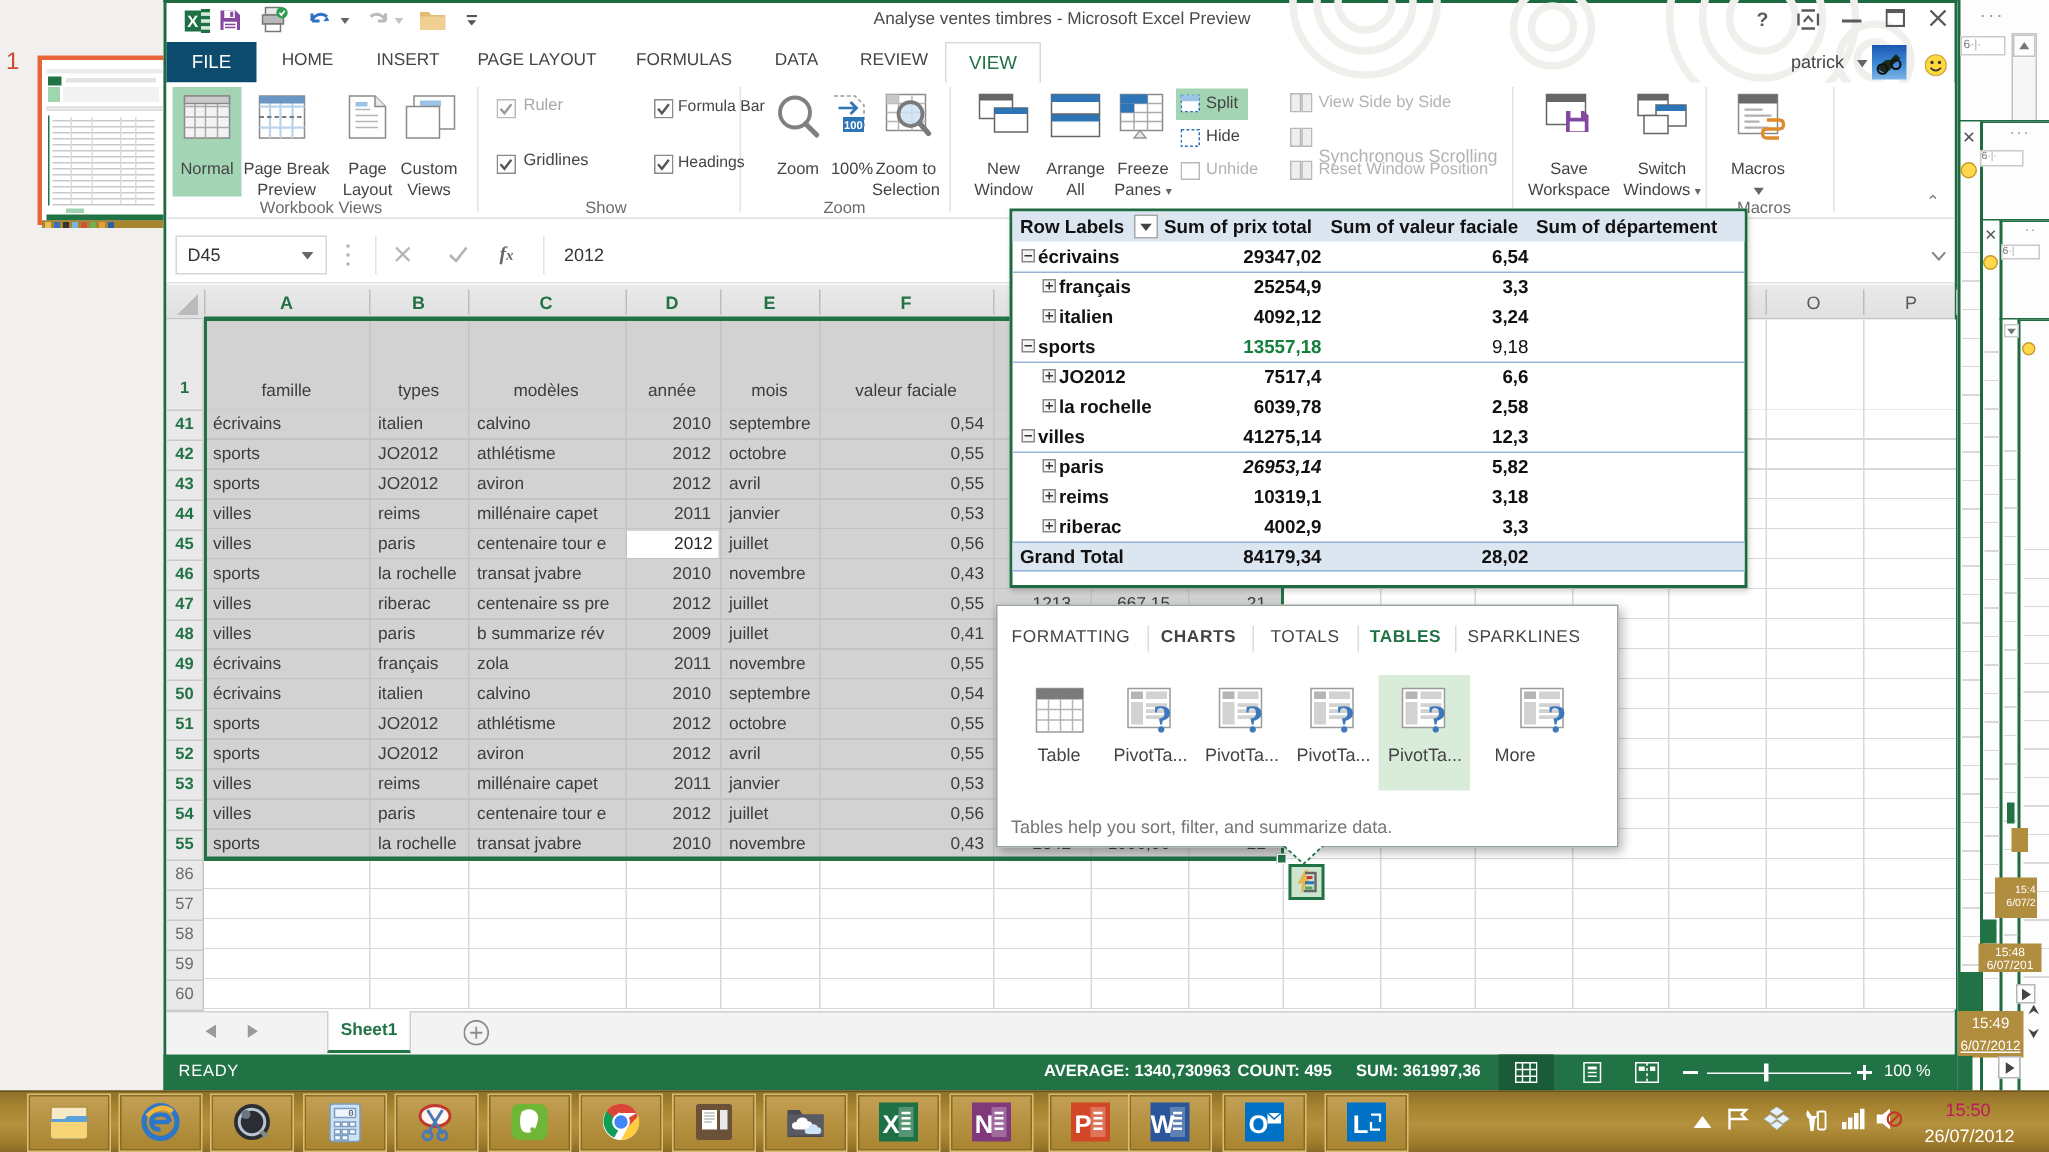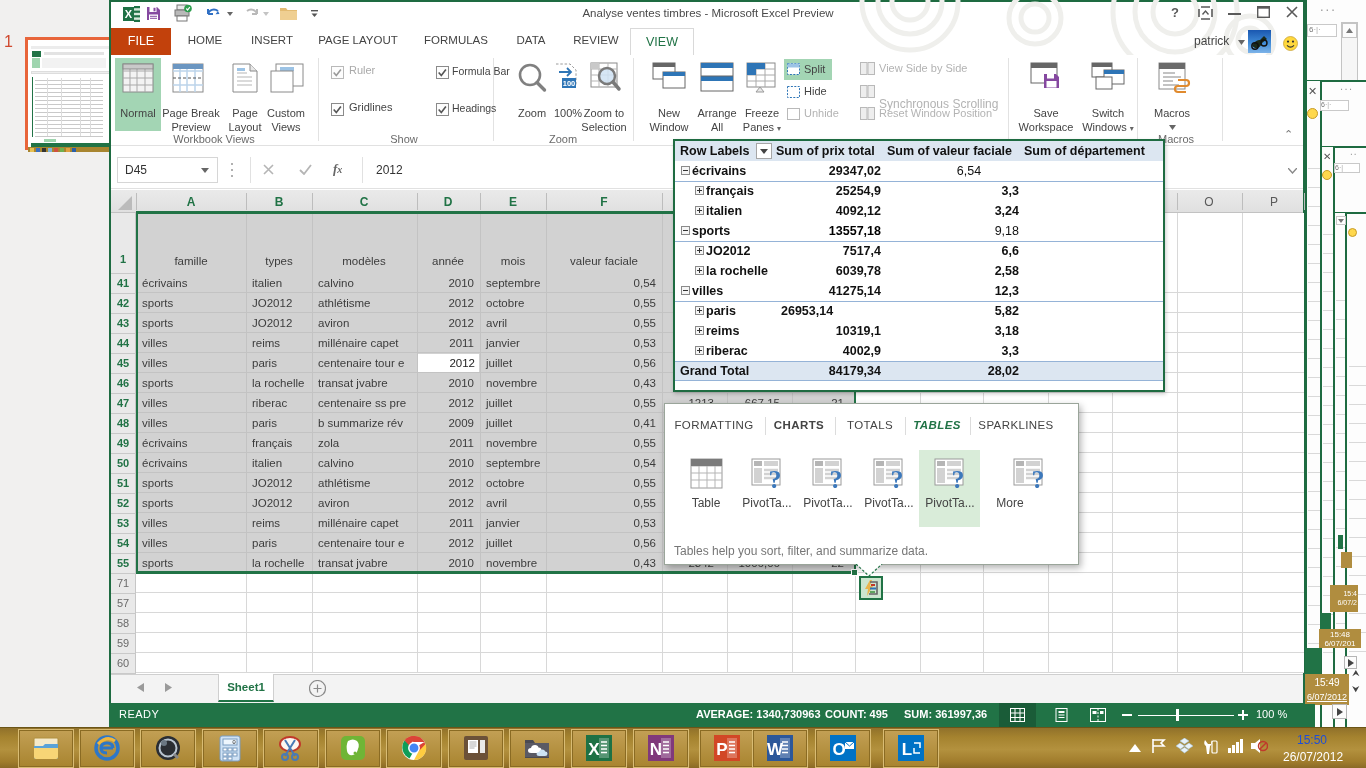--- a/index.html
+++ b/index.html
@@ -163,21 +163,21 @@
     <path d="M4.5 8.5 L7.5 5 L10.5 8.5" stroke="#5a5a5a" stroke-width="1.4" fill="none"></path>
   </svg>
 <div class="a" style="left:1228px;top:13px;width:13px;height:2px;background:#5a5a5a;"></div>
 <svg class="a" style="left:1257px;top:6px;" width="13" height="12">
     <rect x="0.7" y="0.7" width="11.6" height="10.6" fill="none" stroke="#5a5a5a" stroke-width="1.4"></rect>
     <rect x="0.7" y="0.7" width="11.6" height="2" fill="#5a5a5a"></rect>
   </svg>
 <svg class="a" style="left:1286px;top:6px;" width="12" height="12">
     <path d="M1 1 L11 11 M11 1 L1 11" stroke="#5a5a5a" stroke-width="1.6"></path>
   </svg>
-<div class="a" style="left:111px;top:28px;width:60px;height:27px;background:#c2410c;color:#fff;font-size:12.5px;text-align:center;line-height:27px;">FILE</div>
+<div class="a" style="left:111px;top:28px;width:60px;height:27px;background:#0c4a6e;color:#fff;font-size:12.5px;text-align:center;line-height:27px;">FILE</div>
 <div class="tx" style="left:205px;top:34px;width:0;font-size:11.5px;color:#444;"><span style="display:inline-block;transform:translateX(-50%);">HOME</span></div>
 <div class="tx" style="left:272px;top:34px;width:0;font-size:11.5px;color:#444;"><span style="display:inline-block;transform:translateX(-50%);">INSERT</span></div>
 <div class="tx" style="left:358px;top:34px;width:0;font-size:11.5px;color:#444;"><span style="display:inline-block;transform:translateX(-50%);">PAGE LAYOUT</span></div>
 <div class="tx" style="left:456px;top:34px;width:0;font-size:11.5px;color:#444;"><span style="display:inline-block;transform:translateX(-50%);text-align:center;">FORMULAS</span></div>
 <div class="tx" style="left:531px;top:34px;width:0;font-size:11.5px;color:#444;"><span style="display:inline-block;transform:translateX(-50%);">DATA</span></div>
 <div class="tx" style="left:596px;top:34px;width:0;font-size:11.5px;color:#444;"><span style="display:inline-block;transform:translateX(-50%);">REVIEW</span></div>
 <div class="a" style="left:630px;top:28px;width:64px;height:28px;background:#fff;border:1px solid #d9d9d9;border-bottom:none;color:#217346;font-size:12.5px;text-align:center;line-height:27px;">VIEW</div>
 <div class="tx" style="left:1194px;top:34px;font-size:12px;color:#444;">patrick</div>
 <svg class="a" style="left:1238px;top:40px;" width="7" height="5">
     <path d="M0 0 L7 0 L3.5 5 Z" fill="#666"></path>
@@ -439,21 +439,21 @@
 <div class="tx" style="left:123px;top:473px;width:0;font-size:11px;color:#217346;font-weight:bold;line-height:20px;"><span style="display:inline-block;transform:translateX(-50%);">51</span></div>
 <div class="a" style="left:111px;top:513px;width:25px;height:1px;background:#c9c9c9;"></div>
 <div class="tx" style="left:123px;top:493px;width:0;font-size:11px;color:#217346;font-weight:bold;line-height:20px;"><span style="display:inline-block;transform:translateX(-50%);">52</span></div>
 <div class="a" style="left:111px;top:533px;width:25px;height:1px;background:#c9c9c9;"></div>
 <div class="tx" style="left:123px;top:513px;width:0;font-size:11px;color:#217346;font-weight:bold;line-height:20px;"><span style="display:inline-block;transform:translateX(-50%);">53</span></div>
 <div class="a" style="left:111px;top:553px;width:25px;height:1px;background:#c9c9c9;"></div>
 <div class="tx" style="left:123px;top:533px;width:0;font-size:11px;color:#217346;font-weight:bold;line-height:20px;"><span style="display:inline-block;transform:translateX(-50%);">54</span></div>
 <div class="a" style="left:111px;top:573px;width:25px;height:1px;background:#c9c9c9;"></div>
 <div class="tx" style="left:123px;top:553px;width:0;font-size:11px;color:#217346;font-weight:bold;line-height:20px;"><span style="display:inline-block;transform:translateX(-50%);">55</span></div>
 <div class="a" style="left:111px;top:593px;width:25px;height:1px;background:#c9c9c9;"></div>
-<div class="tx" style="left:123px;top:573px;width:0;font-size:11px;color:#6a6a6a;font-weight:normal;line-height:20px;"><span style="display:inline-block;transform:translateX(-50%);">71</span></div>
+<div class="tx" style="left:123px;top:573px;width:0;font-size:11px;color:#6a6a6a;font-weight:normal;line-height:20px;"><span style="display:inline-block;transform:translateX(-50%);">86</span></div>
 <div class="a" style="left:111px;top:613px;width:25px;height:1px;background:#c9c9c9;"></div>
 <div class="tx" style="left:123px;top:593px;width:0;font-size:11px;color:#6a6a6a;font-weight:normal;line-height:20px;"><span style="display:inline-block;transform:translateX(-50%);">57</span></div>
 <div class="a" style="left:111px;top:633px;width:25px;height:1px;background:#c9c9c9;"></div>
 <div class="tx" style="left:123px;top:613px;width:0;font-size:11px;color:#6a6a6a;font-weight:normal;line-height:20px;"><span style="display:inline-block;transform:translateX(-50%);">58</span></div>
 <div class="a" style="left:111px;top:653px;width:25px;height:1px;background:#c9c9c9;"></div>
 <div class="tx" style="left:123px;top:633px;width:0;font-size:11px;color:#6a6a6a;font-weight:normal;line-height:20px;"><span style="display:inline-block;transform:translateX(-50%);">59</span></div>
 <div class="a" style="left:111px;top:673px;width:25px;height:1px;background:#c9c9c9;"></div>
 <div class="tx" style="left:123px;top:653px;width:0;font-size:11px;color:#6a6a6a;font-weight:normal;line-height:20px;"><span style="display:inline-block;transform:translateX(-50%);">60</span></div>
 <div class="a" style="left:136px;top:213px;width:1168px;height:460px;background:#fff;"></div>
 <div class="a" style="left:246px;top:213px;width:1px;height:460px;background:#d8d8d8;"></div>
@@ -646,38 +646,38 @@
 <svg class="a" style="left:760px;top:149px;" width="8" height="5">
     <path d="M0 0 L8 0 L4 5 Z" fill="#444"></path>
   </svg>
 <div class="tx" style="left:776px;top:144px;font-size:12.5px;font-weight:bold;color:#111;">Sum of prix total</div>
 <div class="tx" style="left:887px;top:144px;font-size:12.5px;font-weight:bold;color:#111;">Sum of valeur faciale</div>
 <div class="tx" style="left:1024px;top:144px;font-size:12.5px;font-weight:bold;color:#111;">Sum of département</div>
 <div class="a" style="left:681px;top:166px;width:9px;height:9px;background:#f5f5f5;border:1px solid #8a8a8a;"></div>
 <div class="a" style="left:683px;top:170px;width:5px;height:1px;background:#333;"></div>
 <div class="tx" style="left:692px;top:164px;font-size:12.5px;font-weight:bold;color:#111;">écrivains</div>
 <div class="a" style="left:781px;top:164px;width:100px;text-align:right;font-size:12.5px;font-weight:bold;color:#111;">29347,02</div>
-<div class="a" style="left:919px;top:164px;width:100px;text-align:center;font-size:12.5px;font-weight:normal;color:#111;">6,54</div>
+<div class="a" style="left:919px;top:164px;width:100px;text-align:right;font-size:12.5px;font-weight:bold;color:#111;">6,54</div>
 <div class="a" style="left:675px;top:181px;width:488px;height:1px;background:#95b3d7;"></div>
 <div class="a" style="left:695px;top:186px;width:9px;height:9px;background:#f5f5f5;border:1px solid #8a8a8a;"></div>
 <div class="a" style="left:697px;top:190px;width:5px;height:1px;background:#333;"></div>
 <div class="a" style="left:699px;top:188px;width:1px;height:5px;background:#333;"></div>
 <div class="tx" style="left:706px;top:184px;font-size:12.5px;font-weight:bold;color:#111;">français</div>
 <div class="a" style="left:781px;top:184px;width:100px;text-align:right;font-size:12.5px;font-weight:bold;color:#111;">25254,9</div>
 <div class="a" style="left:919px;top:184px;width:100px;text-align:right;font-size:12.5px;font-weight:bold;color:#111;">3,3</div>
 <div class="a" style="left:695px;top:206px;width:9px;height:9px;background:#f5f5f5;border:1px solid #8a8a8a;"></div>
 <div class="a" style="left:697px;top:210px;width:5px;height:1px;background:#333;"></div>
 <div class="a" style="left:699px;top:208px;width:1px;height:5px;background:#333;"></div>
 <div class="tx" style="left:706px;top:204px;font-size:12.5px;font-weight:bold;color:#111;">italien</div>
 <div class="a" style="left:781px;top:204px;width:100px;text-align:right;font-size:12.5px;font-weight:bold;color:#111;">4092,12</div>
 <div class="a" style="left:919px;top:204px;width:100px;text-align:right;font-size:12.5px;font-weight:bold;color:#111;">3,24</div>
 <div class="a" style="left:681px;top:226px;width:9px;height:9px;background:#f5f5f5;border:1px solid #8a8a8a;"></div>
 <div class="a" style="left:683px;top:230px;width:5px;height:1px;background:#333;"></div>
 <div class="tx" style="left:692px;top:224px;font-size:12.5px;font-weight:bold;color:#111;">sports</div>
-<div class="a" style="left:781px;top:224px;width:100px;text-align:right;font-size:12.5px;font-weight:bold;color:#000000;">13557,18</div>
+<div class="a" style="left:781px;top:224px;width:100px;text-align:right;font-size:12.5px;font-weight:bold;color:#15803d;">13557,18</div>
 <div class="a" style="left:919px;top:224px;width:100px;text-align:right;font-size:12.5px;font-weight:normal;color:#111;">9,18</div>
 <div class="a" style="left:675px;top:241px;width:488px;height:1px;background:#95b3d7;"></div>
 <div class="a" style="left:695px;top:246px;width:9px;height:9px;background:#f5f5f5;border:1px solid #8a8a8a;"></div>
 <div class="a" style="left:697px;top:250px;width:5px;height:1px;background:#333;"></div>
 <div class="a" style="left:699px;top:248px;width:1px;height:5px;background:#333;"></div>
 <div class="tx" style="left:706px;top:244px;font-size:12.5px;font-weight:bold;color:#111;">JO2012</div>
 <div class="a" style="left:781px;top:244px;width:100px;text-align:right;font-size:12.5px;font-weight:bold;color:#111;">7517,4</div>
 <div class="a" style="left:919px;top:244px;width:100px;text-align:right;font-size:12.5px;font-weight:bold;color:#111;">6,6</div>
 <div class="a" style="left:695px;top:266px;width:9px;height:9px;background:#f5f5f5;border:1px solid #8a8a8a;"></div>
 <div class="a" style="left:697px;top:270px;width:5px;height:1px;background:#333;"></div>
@@ -688,21 +688,21 @@
 <div class="a" style="left:681px;top:286px;width:9px;height:9px;background:#f5f5f5;border:1px solid #8a8a8a;"></div>
 <div class="a" style="left:683px;top:290px;width:5px;height:1px;background:#333;"></div>
 <div class="tx" style="left:692px;top:284px;font-size:12.5px;font-weight:bold;color:#111;">villes</div>
 <div class="a" style="left:781px;top:284px;width:100px;text-align:right;font-size:12.5px;font-weight:bold;color:#111;">41275,14</div>
 <div class="a" style="left:919px;top:284px;width:100px;text-align:right;font-size:12.5px;font-weight:bold;color:#111;">12,3</div>
 <div class="a" style="left:675px;top:301px;width:488px;height:1px;background:#95b3d7;"></div>
 <div class="a" style="left:695px;top:306px;width:9px;height:9px;background:#f5f5f5;border:1px solid #8a8a8a;"></div>
 <div class="a" style="left:697px;top:310px;width:5px;height:1px;background:#333;"></div>
 <div class="a" style="left:699px;top:308px;width:1px;height:5px;background:#333;"></div>
 <div class="tx" style="left:706px;top:304px;font-size:12.5px;font-weight:bold;color:#111;">paris</div>
-<div class="a" style="left:781px;top:304px;width:100px;font-size:12.5px;font-weight:bold;color:#111;">26953,14</div>
+<div class="a" style="left:781px;top:304px;width:100px;text-align:right;font-size:12.5px;font-weight:bold;color:#111;font-style:italic;">26953,14</div>
 <div class="a" style="left:919px;top:304px;width:100px;text-align:right;font-size:12.5px;font-weight:bold;color:#111;">5,82</div>
 <div class="a" style="left:695px;top:326px;width:9px;height:9px;background:#f5f5f5;border:1px solid #8a8a8a;"></div>
 <div class="a" style="left:697px;top:330px;width:5px;height:1px;background:#333;"></div>
 <div class="a" style="left:699px;top:328px;width:1px;height:5px;background:#333;"></div>
 <div class="tx" style="left:706px;top:324px;font-size:12.5px;font-weight:bold;color:#111;">reims</div>
 <div class="a" style="left:781px;top:324px;width:100px;text-align:right;font-size:12.5px;font-weight:bold;color:#111;">10319,1</div>
 <div class="a" style="left:919px;top:324px;width:100px;text-align:right;font-size:12.5px;font-weight:bold;color:#111;">3,18</div>
 <div class="a" style="left:695px;top:346px;width:9px;height:9px;background:#f5f5f5;border:1px solid #8a8a8a;"></div>
 <div class="a" style="left:697px;top:350px;width:5px;height:1px;background:#333;"></div>
 <div class="a" style="left:699px;top:348px;width:1px;height:5px;background:#333;"></div>
@@ -713,21 +713,21 @@
 <div class="tx" style="left:680px;top:364px;font-size:12.5px;font-weight:bold;color:#111;">Grand Total</div>
 <div class="a" style="left:781px;top:364px;width:100px;text-align:right;font-size:12.5px;font-weight:bold;color:#111;">84179,34</div>
 <div class="a" style="left:919px;top:364px;width:100px;text-align:right;font-size:12.5px;font-weight:bold;color:#111;">28,02</div>
 <div class="a" style="left:664px;top:403px;width:415px;height:162px;background:#fff;border:1px solid #9aa59a;box-shadow:2px 3px 7px rgba(0,0,0,0.3);"></div>
 <svg class="a" style="left:855px;top:564px;" width="28" height="13">
     <path d="M1 0 L14 12 L27 0" fill="#fff" stroke="#217346" stroke-width="1.2" stroke-dasharray="2.5 1.8"></path>
   </svg>
 <div class="tx" style="left:714px;top:419px;width:0;font-size:11.5px;color:#444;font-weight:normal;letter-spacing:0.4px;"><span style="display:inline-block;transform:translateX(-50%);">FORMATTING</span></div>
 <div class="tx" style="left:799px;top:419px;width:0;font-size:11.5px;color:#444;font-weight:normal;letter-spacing:0.4px;"><span style="display:inline-block;transform:translateX(-50%);font-weight:bold;">CHARTS</span></div>
 <div class="tx" style="left:870px;top:419px;width:0;font-size:11.5px;color:#444;font-weight:normal;letter-spacing:0.4px;"><span style="display:inline-block;transform:translateX(-50%);">TOTALS</span></div>
-<div class="tx" style="left:937px;top:419px;width:0;font-size:11.5px;color:#217346;font-weight:bold;letter-spacing:0.4px;"><span style="display:inline-block;transform:translateX(-50%);font-style:italic;">TABLES</span></div>
+<div class="tx" style="left:937px;top:419px;width:0;font-size:11.5px;color:#217346;font-weight:bold;letter-spacing:0.4px;"><span style="display:inline-block;transform:translateX(-50%);">TABLES</span></div>
 <div class="tx" style="left:1016px;top:419px;width:0;font-size:11.5px;color:#444;font-weight:normal;letter-spacing:0.4px;"><span style="display:inline-block;transform:translateX(-50%);">SPARKLINES</span></div>
 <div class="a" style="left:765px;top:417px;width:1px;height:18px;background:#dcdcdc;"></div>
 <div class="a" style="left:835px;top:417px;width:1px;height:18px;background:#dcdcdc;"></div>
 <div class="a" style="left:905px;top:417px;width:1px;height:18px;background:#dcdcdc;"></div>
 <div class="a" style="left:970px;top:417px;width:1px;height:18px;background:#dcdcdc;"></div>
 <div class="a" style="left:919px;top:450px;width:61px;height:77px;background:#d9ecd9;"></div>
 <svg class="a" style="left:690px;top:458px;" width="33" height="31">
     <rect x="1" y="1" width="31" height="29" fill="#fff" stroke="#9a9a9a"></rect>
     <path d="M1 8 h31 M1 15 h31 M1 22 h31 M9 1 v29 M17 1 v29 M25 1 v29" stroke="#b5b5b5"></path>
     <rect x="1" y="1" width="31" height="7" fill="#7a7a7a"></rect>
@@ -913,13 +913,13 @@
     <rect x="0" y="9" width="3" height="5" fill="#fff"></rect>
     <rect x="4" y="6" width="3" height="8" fill="#fff"></rect>
     <rect x="8" y="3" width="3" height="11" fill="#fff"></rect>
     <rect x="12" y="0" width="3" height="14" fill="#fff"></rect>
   </svg>
 <svg class="a" style="left:1251px;top:738px;" width="17" height="16">
     <path d="M0 5 h4 l5-4 v14 l-5-4 h-4 z" fill="#fff"></path>
     <circle cx="12" cy="8" r="4.5" fill="none" stroke="#c0392b" stroke-width="1.5"></circle>
     <path d="M9 11 L15 5" stroke="#c0392b" stroke-width="1.5"></path>
   </svg>
-<div class="tx" style="left:1297px;top:733px;font-size:12px;color:#1d4ed8;">15:50</div>
+<div class="tx" style="left:1297px;top:733px;font-size:12px;color:#be185d;">15:50</div>
 <div class="tx" style="left:1283px;top:750px;font-size:12px;color:#fff;">26/07/2012</div>
 </body></html>

